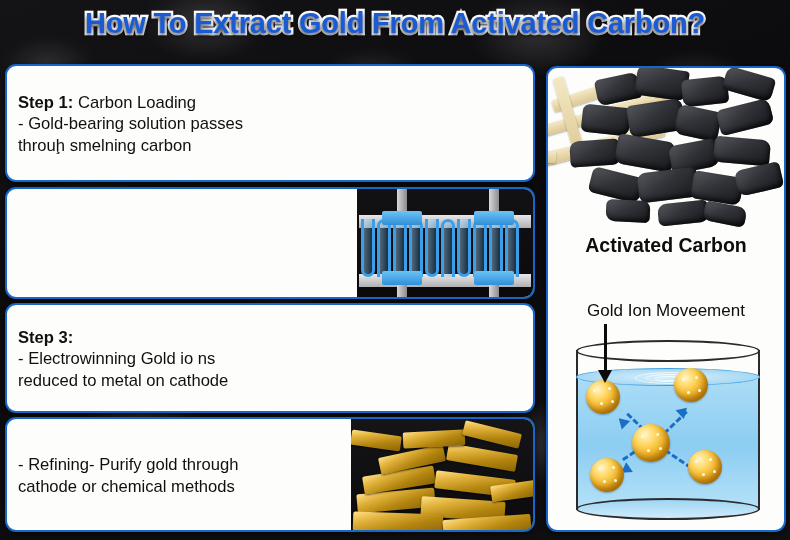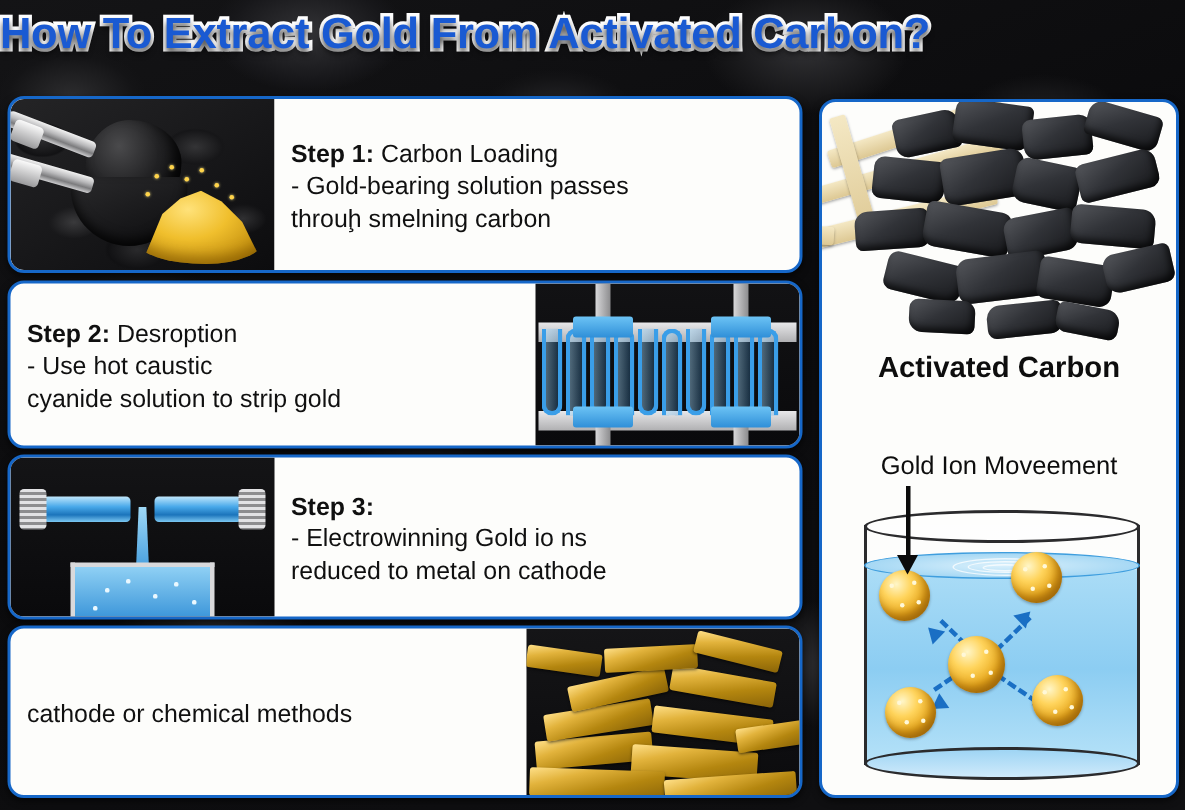--- a/index.html
+++ b/index.html
@@ -25,41 +25,41 @@
       radial-gradient(ellipse 90px 56px at 58% 44%, #2c2c2f 0%, #141416 58%, transparent 73%),
       radial-gradient(ellipse 78px 46px at 80% 56%, #262628 0%, #101012 60%, transparent 74%),
       radial-gradient(ellipse 88px 54px at 18% 78%, #2a2a2c 0%, #121214 58%, transparent 73%),
       radial-gradient(ellipse 82px 50px at 44% 88%, #242427 0%, #0f0f11 60%, transparent 74%),
       radial-gradient(ellipse 92px 58px at 70% 82%, #2e2e31 0%, #141416 58%, transparent 73%),
       radial-gradient(ellipse 76px 46px at 94% 92%, #232325 0%, #0e0e10 60%, transparent 74%),
       linear-gradient(160deg,#141416 0%,#0b0b0d 45%,#101012 100%);
   }
   
   #title{
-    position:absolute; top:7px; left:0; width:790px; 
+    position:absolute; top:7px; left:0; width:790px; text-align:center;
     font-size:29px; font-weight:bold; letter-spacing:-0.2px;
     color:#1a5ad2;
     -webkit-text-stroke:4.6px #ffffff;
     paint-order:stroke fill;
     text-shadow:0 3px 4px rgba(0,0,0,.75);
     white-space:nowrap;
     z-index:6;
   }
   
   .card{
     position:absolute;
     background:#fdfdfb;
     border:2.5px solid #1667c8;
     border-radius:11px;
     box-shadow:0 2px 5px rgba(0,0,0,.6);
     display:flex; align-items:stretch;
     overflow:hidden;
     z-index:3;
   }
-  .card.imgleft{ flex-direction:row; }
+  .card.imgleft{ flex-direction:column; }
   .card.imgright{ flex-direction:row-reverse; }
   .thumb{ position:relative; overflow:hidden; flex:0 0 auto; }
   .txt{
     flex:1 1 auto; padding:7px 6px 5px 11px;
     font-size:16.6px; line-height:1.30; color:#101010;
     display:flex; flex-direction:column; justify-content:center;
   }
   .txt .lbl{ font-weight:bold; }
   .txt .ln{ white-space:nowrap; }
 
@@ -270,25 +270,20 @@
     </div>
     <div class="boltcol l"></div>
       <div class="boltcol r"></div>
     <div class="boltcol lb"></div>
       <div class="boltcol rb"></div>
     <div class="bluebox t1"></div>
       <div class="bluebox t2"></div>
     <div class="bluebox b1"></div>
       <div class="bluebox b2"></div>
   </div>
-  <div class="txt">
-    <div class="ln"><span class="lbl">Step 2:</span><span> Desroption</span></div>
-    <div class="ln">-   Use hot caustic</div>
-    <div class="ln">cyanide solution to strip gold</div>
-  </div>
 </div>
 
 <div class="card imgleft" id="card3">
   <div class="thumb ph-pipe">
     <div class="pipeh l"></div>
     <div class="pipeh r"></div>
     <div class="flange l"></div>
     <div class="flange r"></div>
     <div class="pour"></div>
     <div class="tank">
@@ -316,20 +311,21 @@
     <div class="bar" style="left:28px; top:32px; width:66px; height:17px; transform:rotate(-12deg)"></div>
     <div class="bar" style="left:96px; top:30px; width:70px; height:17px; transform:rotate(10deg)"></div>
     <div class="bar" style="left:52px; top:12px; width:62px; height:16px; transform:rotate(-3deg)"></div>
     <div class="bar" style="left:112px;top:8px;  width:58px; height:15px; transform:rotate(14deg)"></div>
     <div class="bar" style="left:2px;  top:94px; width:90px; height:19px; transform:rotate(2deg)"></div>
     <div class="bar" style="left:92px; top:98px; width:88px; height:18px; transform:rotate(-4deg)"></div>
     <div class="bar" style="left:140px;top:64px; width:46px; height:16px; transform:rotate(-8deg)"></div>
     <div class="bar" style="left:0px;  top:14px; width:50px; height:15px; transform:rotate(8deg)"></div>
   </div>
   <div class="txt">
+    <div class="ln">-  Refining- Purify gold through</div>
     <div class="ln">cathode or chemical methods</div>
   </div>
 </div>
 
 <div id="rpanel">
 
   <div id="charcoal">
     <div class="tray" style="left:72px; top:28px; width:120px; height:12px; transform:rotate(-18deg)"></div>
     <div class="tray" style="left:60px; top:54px; width:132px; height:11px; transform:rotate(-16deg)"></div>
     <div class="tray" style="left:48px; top:86px; width:140px; height:13px; transform:rotate(-14deg)"></div>

